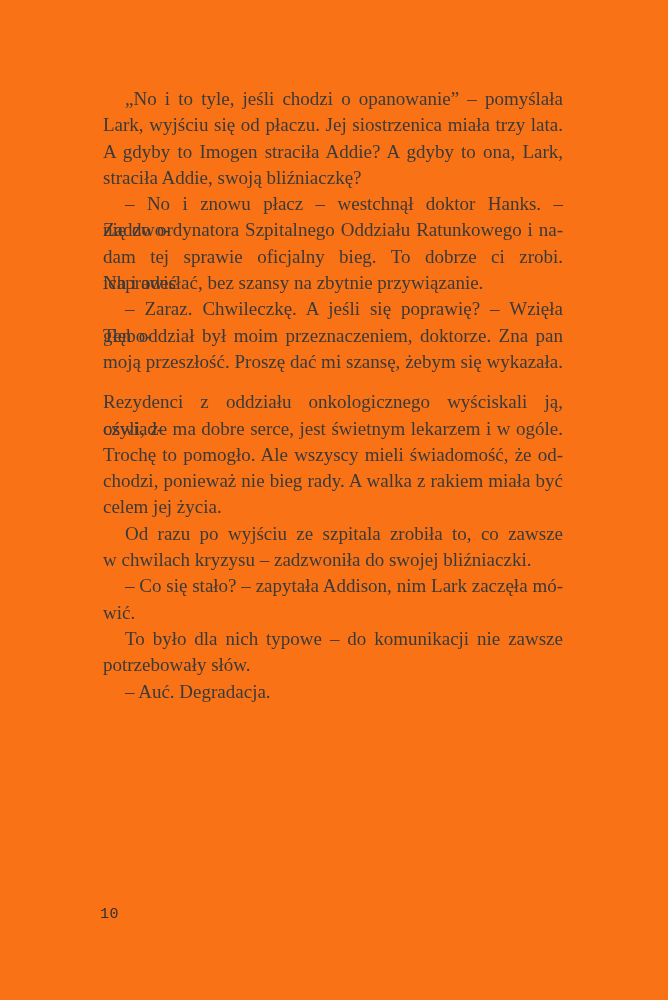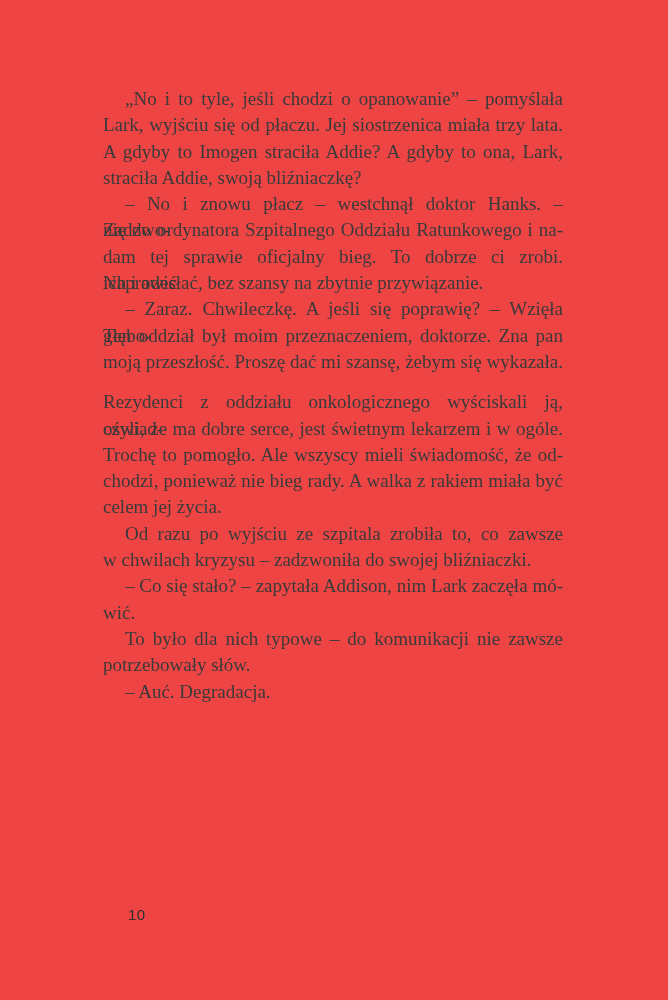--- a/index.html
+++ b/index.html
@@ -4,21 +4,21 @@
 <style>
   html, body {
     margin: 0;
     padding: 0;
     background: #ffffff;
   }
   .page {
     position: relative;
     width: 668px;
     height: 1000px;
-    background: #ef4444;
+    background: #f97316;
     overflow: hidden;
     font-family: "Liberation Serif", serif;
   }
   .textblock {
     position: absolute;
     left: 103px;
     top: 86px;
     width: 460px;
     color: #3a3a3a;
     font-size: 19px;
@@ -35,25 +35,24 @@
   .line.indent { text-indent: 22px; }
   .line.lastleft { text-align-last: left; }
   .sc {
     font-size: 0.78em;
     letter-spacing: 0.04em;
   }
   .folio {
     position: absolute;
     left: 100px;
     top: 906px;
-    font-family: Liberation Sans, sans-serif;
+    font-family: Liberation Mono, monospace;
     font-size: 15px;
     letter-spacing: 0.5px;
     color: #2f2f2f;
-    margin-left: 28px;
   }
 </style>
 </head>
 <body>
 
 <div class="page">
   <div class="textblock">
       <div class="para">
         <div class="line indent">„No i to tyle, jeśli chodzi o opanowanie” – pomyślała</div>
         <div class="line">Lark, wyjściu się od płaczu. Jej siostrzenica miała trzy lata.</div>

